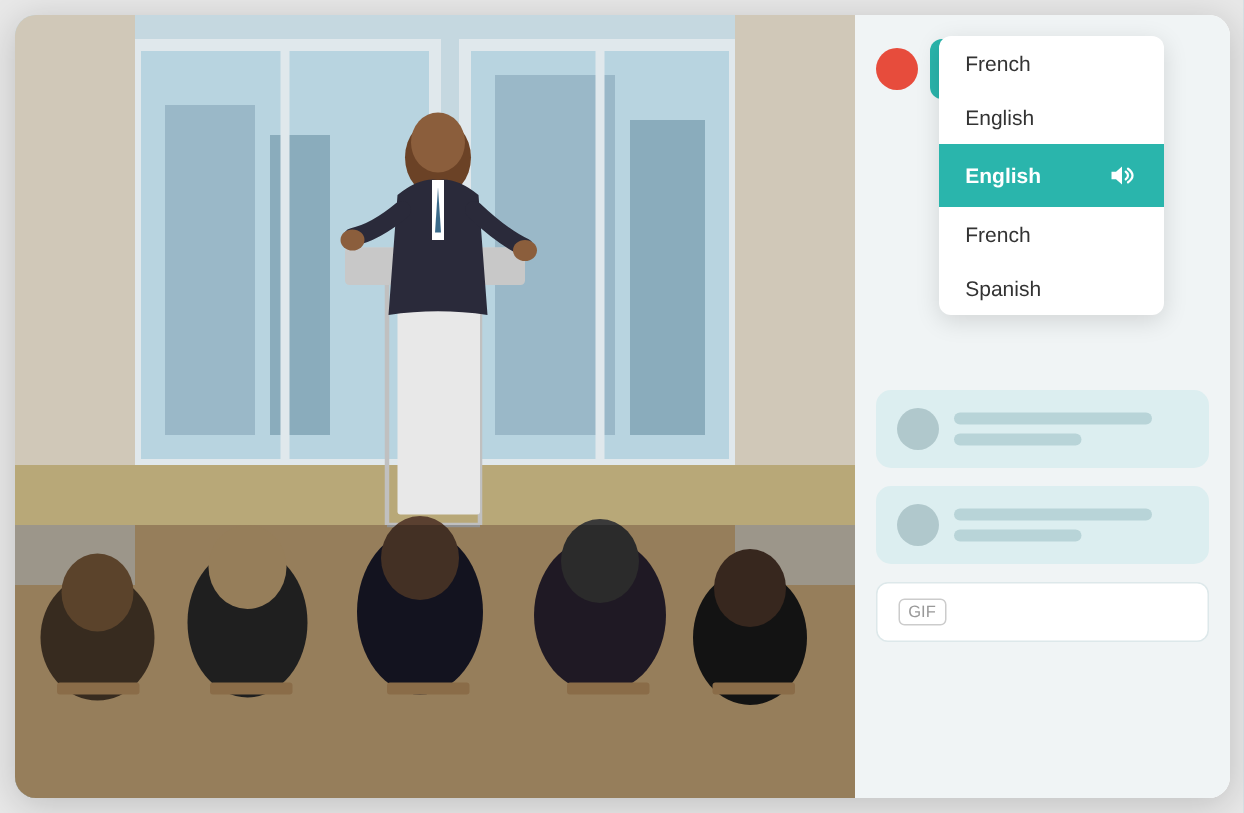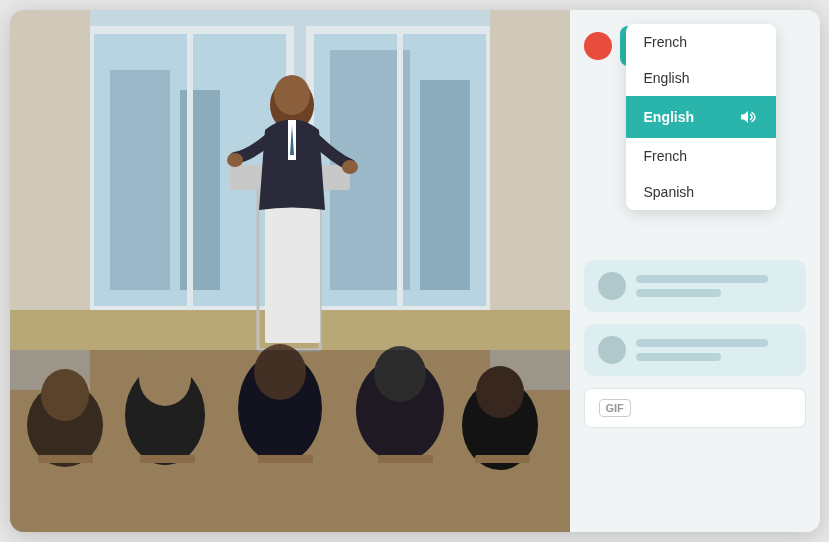--- a/index.html
+++ b/index.html
@@ -175,21 +175,21 @@
       gap: 8px;
     }
 
     .gif-badge {
       background: #fff;
       border: 1.5px solid #ccc;
       border-radius: 4px;
       padding: 2px 6px;
       font-size: 11px;
       color: #999;
-      font-weight: 700;
+      font-weight: 400;
     }
 
     
     .scene-svg {
       position: absolute;
       top: 0; left: 0;
       width: 100%;
       height: 100%;
       pointer-events: none;
     }

